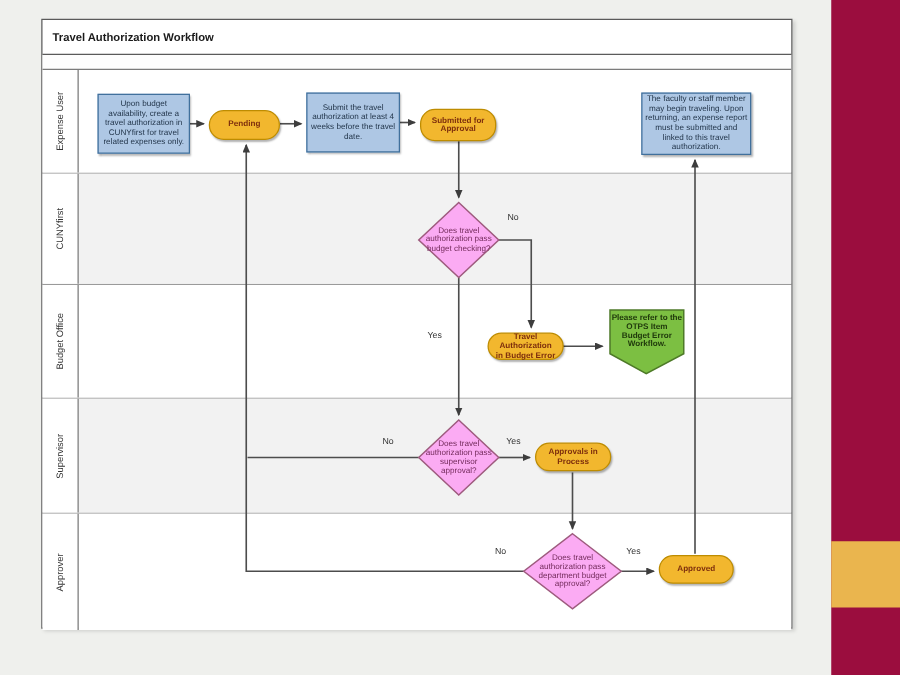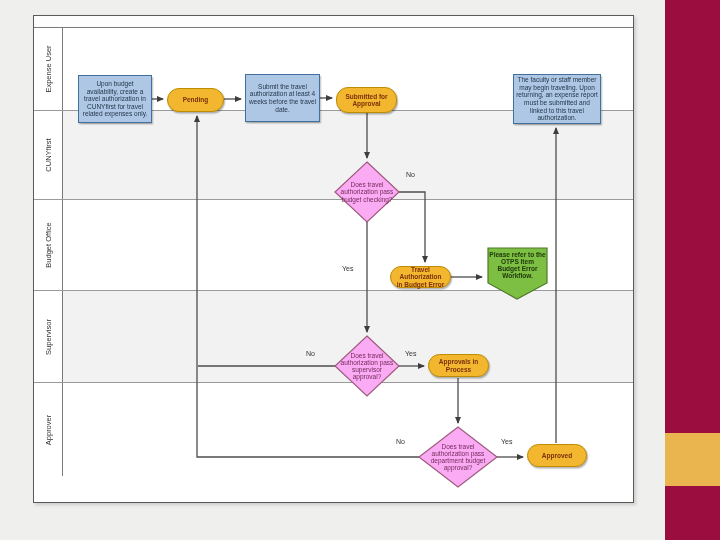--- a/index.html
+++ b/index.html
@@ -70,20 +70,21 @@
   }
   .edge-label { position:absolute; z-index:4; font-size:7px; color:#333; }
 </style>
 </head>
 <body>
 
 <div class="accent-bar"></div>
 <div class="accent-square"></div>
 
 <div class="frame">
+  <div class="title-row">Travel Authorization Workflow</div>
   <div class="phase-band"></div>
   <div class="lanes">
     <div class="lane lane-b" style="height:83px">
       <div class="lane-label">
           <span>Expense User</span>
         </div>
       <div class="lane-content bg-white"></div>
     </div>
     <div class="lane lane-b" style="height:89px">
       <div class="lane-label">

